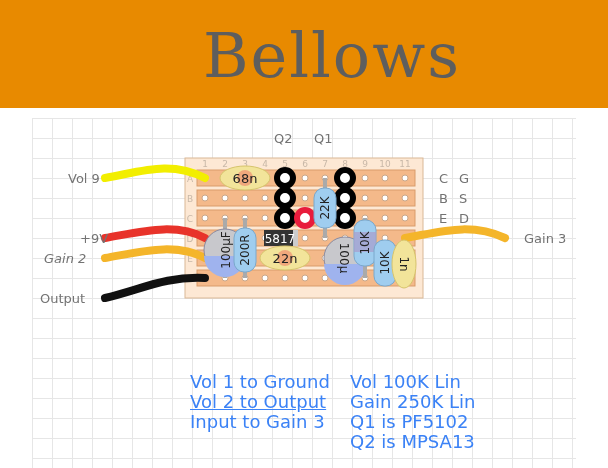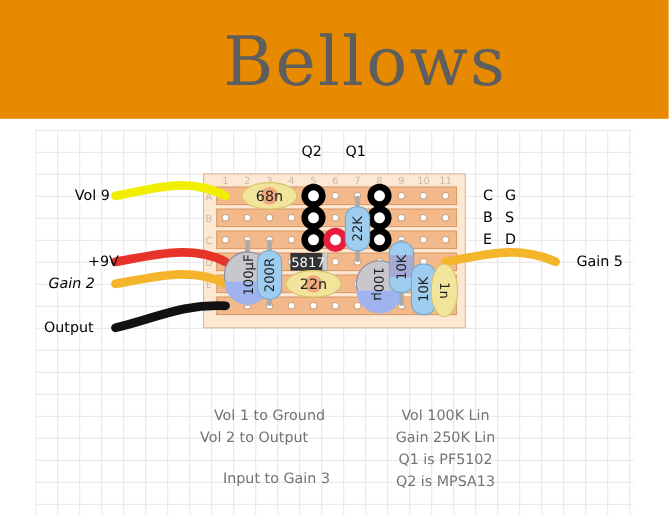--- a/index.html
+++ b/index.html
@@ -3,22 +3,22 @@
 <meta charset="utf-8">
 <style>
   html,body{margin:0;padding:0;}
   body{width:608px;height:468px;overflow:hidden;background:#fff;font-family:"DejaVu Sans","Liberation Sans",sans-serif;position:relative;}
   .banner{position:absolute;left:0;top:0;width:608px;height:108px;background:#e88a00;}
   .title{position:absolute;left:0;top:0;width:608px;height:108px;text-align:center;line-height:112px;font-family:"DejaVu Serif",serif;font-size:62px;color:#5e5e5e;letter-spacing:2px;padding-left:28px;}
   .grid{position:absolute;left:32px;top:118px;width:544px;height:350px;
     background-image:linear-gradient(#e6e6e6 1px,transparent 1px),linear-gradient(90deg,#e6e6e6 1px,transparent 1px);
     background-size:20px 20px;}
   svg.board{position:absolute;left:0;top:0;}
-  .lbl{position:absolute;font-size:13px;color:#000000;white-space:nowrap;}
-  .note{position:absolute;font-size:13px;color:#737373;white-space:nowrap;text-align:center;}
+  .lbl{position:absolute;font-size:13px;color:#737373;white-space:nowrap;}
+  .note{position:absolute;font-size:18px;color:#3b82f6;white-space:nowrap;text-align:center;}
 </style>
 </head>
 <body>
 
 <div class="banner"></div>
 <div class="title">Bellows</div>
 <div class="grid"></div>
 
 <svg class="board" width="608" height="468">
 
@@ -180,21 +180,21 @@
 <div class="lbl" style="left:439px;top:191px;">B</div>
 <div class="lbl" style="left:439px;top:211px;">E</div>
 <div class="lbl" style="left:459px;top:171px;">G</div>
 <div class="lbl" style="left:459px;top:191px;">S</div>
 <div class="lbl" style="left:459px;top:211px;">D</div>
 
 <div class="lbl" style="left:68px;top:171px;">Vol 9</div>
 <div class="lbl" style="left:80px;top:231px;">+9V</div>
 <div class="lbl" style="left:44px;top:251px;font-style:italic;">Gain 2</div>
 <div class="lbl" style="left:40px;top:291px;">Output</div>
-<div class="lbl" style="left:524px;top:231px;">Gain 5</div>
+<div class="lbl" style="left:524px;top:231px;">Gain 3</div>
 
 <div class="note" style="left:190px;top:371px;width:110px;">Vol 1 to Ground</div>
-<div class="note" style="left:176px;top:391px;width:110px;">Vol 2 to Output</div>
-<div class="note" style="left:190px;top:428px;width:110px;text-align:right;">Input to Gain 3</div>
+<div class="note" style="left:190px;top:391px;width:110px;text-decoration:underline;">Vol 2 to Output</div>
+<div class="note" style="left:190px;top:411px;width:110px;text-align:right;">Input to Gain 3</div>
 <div class="note" style="left:350px;top:371px;width:110px;">Vol 100K Lin</div>
 <div class="note" style="left:350px;top:391px;width:110px;">Gain 250K Lin</div>
 <div class="note" style="left:350px;top:411px;width:110px;">Q1 is PF5102</div>
 <div class="note" style="left:350px;top:431px;width:110px;text-align:center;">Q2 is MPSA13</div>
 
 </body></html>

